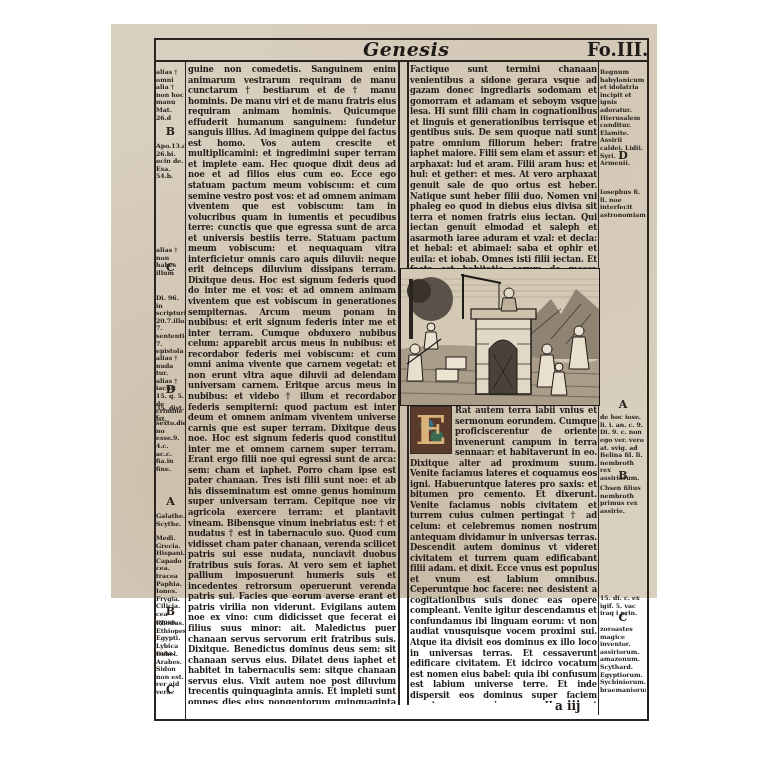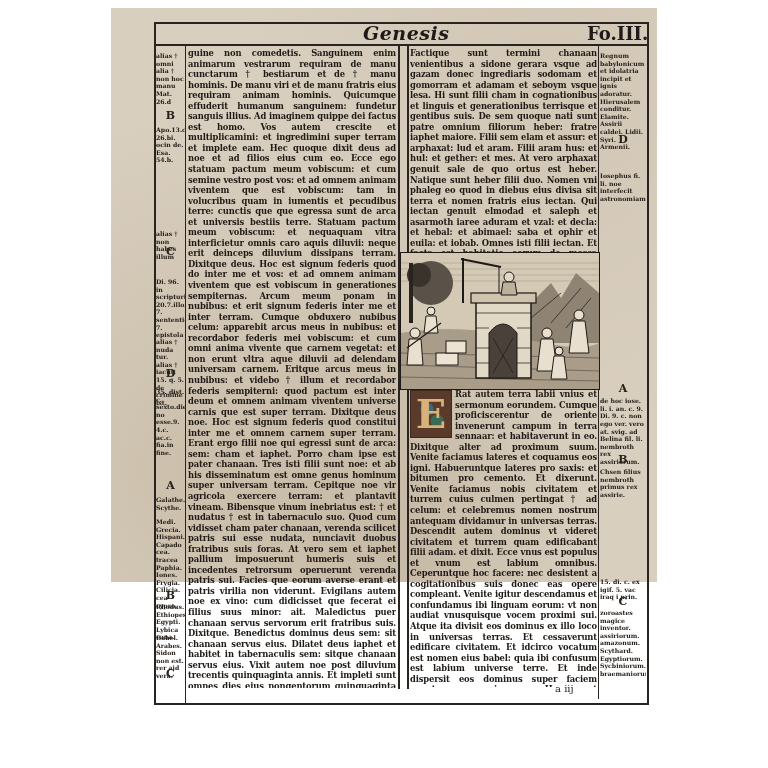--- a/index.html
+++ b/index.html
@@ -1,37 +1,37 @@
 <!DOCTYPE html>
 <html><head>
 <meta charset="utf-8">
 <style>
   html, body { margin:0; padding:0; }
   body { width:768px; height:768px; background:#ffffff; position:relative; overflow:hidden; font-family:"DejaVu Serif", serif; }
-  .page { position:absolute; left:111px; top:8px; width:546px; height:574px;
+  .page { position:absolute; left:111px; top:24px; width:546px; height:574px;
     background:#d9cfbf;
     background-image:
       radial-gradient(ellipse at 20% 80%, rgba(160,140,110,0.25), transparent 55%),
       radial-gradient(ellipse at 80% 15%, rgba(190,175,150,0.25), transparent 50%),
       radial-gradient(ellipse at 55% 95%, rgba(150,130,100,0.22), transparent 45%);
   }
   .rule { position:absolute; background:#2a2420; }
   .hdr-title { position:absolute; top:22px; left:362px; font-family:"DejaVu Serif", serif; font-weight:bold; font-size:19px; color:#1e1a17; letter-spacing:0.5px; font-style:italic; }
   .hdr-folio { position:absolute; top:22px; left:580px; font-family:"DejaVu Serif", serif; font-weight:bold; font-size:18px; color:#1e1a17; }
   .col { position:absolute; overflow:hidden; color:#1f1a16; }
   .main-text { font-family:"DejaVu Serif", serif; font-size:8.4px; line-height:10.55px; text-align:justify; font-weight:bold; letter-spacing:-0.15px; }
   .main-text p { margin:0; }
   .gloss { font-family:"DejaVu Serif", serif; font-size:6.2px; line-height:7.6px; font-weight:bold; color:#27211c; }
   .gloss .g { position:absolute; left:0; width:100%; }
   .gloss .mk { position:absolute; width:100%; text-align:center; font-size:11px; font-weight:bold; }
   .initial { float:left; margin:1px 3px 0 0; border:1px solid #3a2a20; display:flex; align-items:center; justify-content:center; font-family:"DejaVu Serif", serif; font-weight:bold; }
   .init-e { width:40px; height:46px; background:#5a3a2a; color:#d9b27a; font-size:40px; background-image:radial-gradient(circle at 40% 40%, #3d6a7a 0 6px, transparent 7px), radial-gradient(circle at 65% 65%, #3a6a52 0 6px, transparent 7px); }
   .woodcut { position:absolute; left:400px; top:252px; width:198px; height:136px; border:1.5px solid #1e1a17; overflow:hidden; background:#cfc5b2; }
   .woodcut svg { width:100%; height:100%; display:block; }
-  .foot { position:absolute; top:682px; left:555px; font-family:"DejaVu Serif", serif; font-weight:normal; font-size:10px; color:#1f1a16; }
+  .foot { position:absolute; top:682px; left:555px; font-family:"DejaVu Serif", serif; font-weight:bold; font-size:12px; color:#1f1a16; }
 </style>
 </head>
 <body>
 
 <div class="page">
 
   <div class="rule" style="left:43px;top:14px;width:495px;height:1.5px;"></div>
   <div class="rule" style="left:43px;top:36px;width:495px;height:1.5px;"></div>
   <div class="rule" style="left:43px;top:14px;width:1.5px;height:683px;"></div>
   <div class="rule" style="left:536px;top:14px;width:1.5px;height:683px;"></div>

